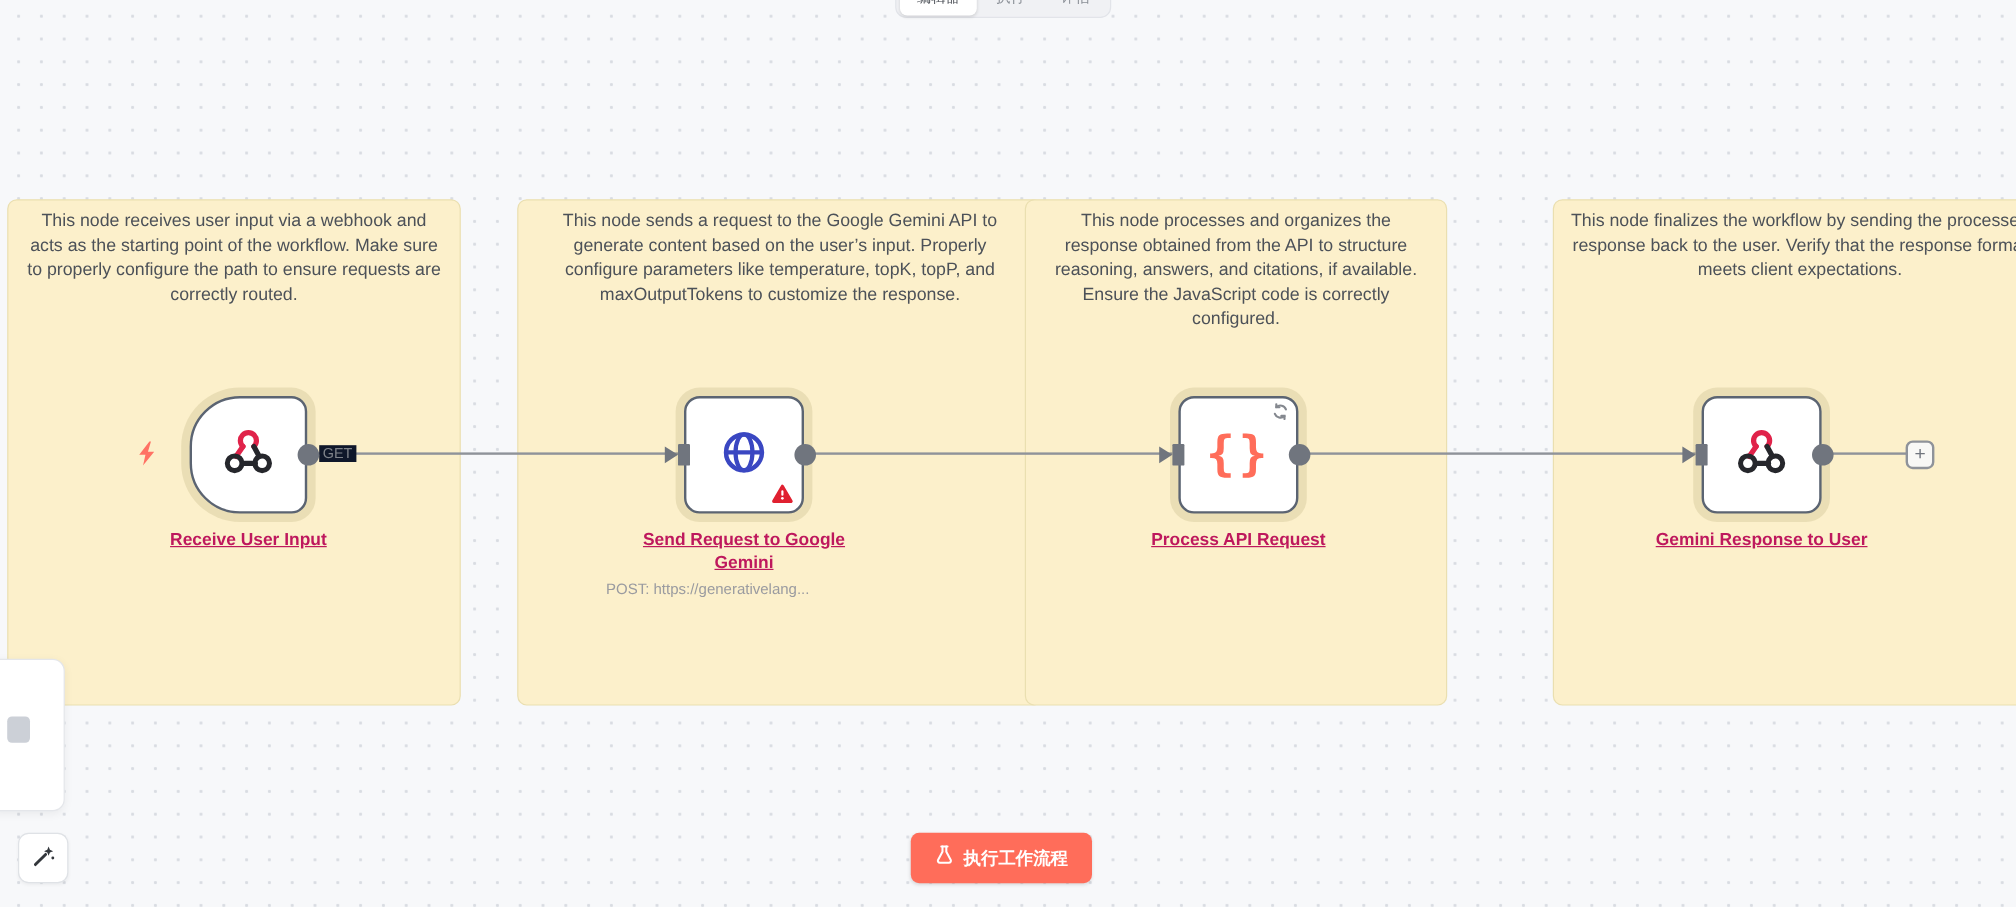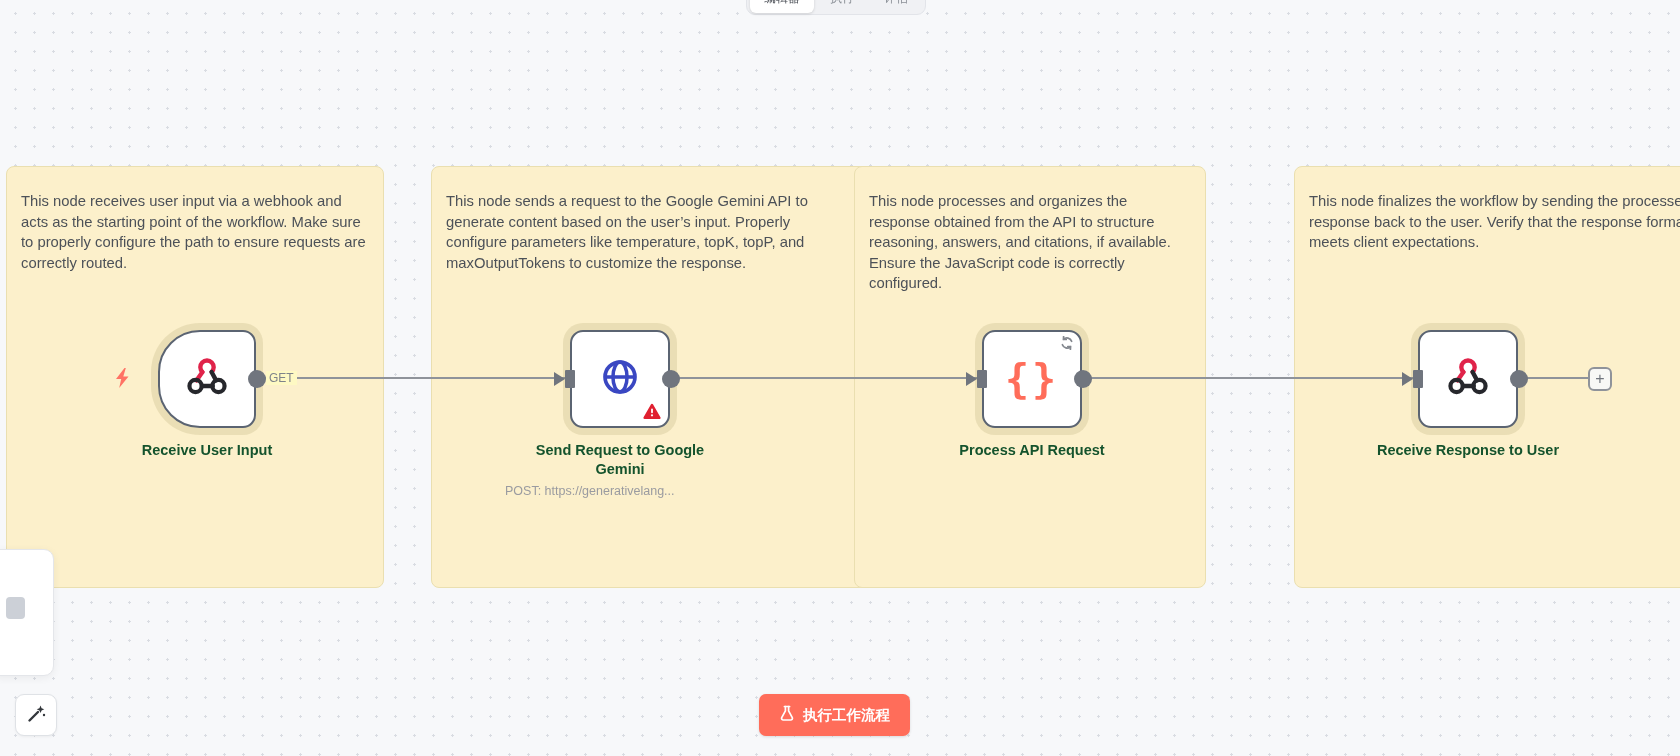--- a/index.html
+++ b/index.html
@@ -23,46 +23,46 @@
   }
   .tab { font-size:12px; color:#8b9097; padding:6px 14px; border-radius:6px; white-space:nowrap; }
   .tab.active { background:#ffffff; color:#4a4e55; box-shadow:0 1px 3px rgba(0,0,0,0.14); }
 
   
   .sticky {
     position:absolute; top:166px; height:422px;
     background:#fcf0cb; border:1px solid #eadfb0; border-radius:8px;
     z-index:1;
   }
-  .sticky p { margin:24px 14px; font-size:14.8px; line-height:20.5px; color:#4c5158; }
+  .sticky p { margin:7px 14px; font-size:14.8px; line-height:20.5px; color:#4c5158;text-align:center; }
 
   
   .edge { position:absolute; top:377px; height:2px; background:#8f939a; z-index:2; }
   .out-dot { position:absolute; top:370px; width:18px; height:18px; border-radius:50%; background:#70757e; z-index:4; }
   .in-rect { position:absolute; top:370px; width:10px; height:18px; background:#70757e; border-radius:1px; z-index:4; }
   .in-arrow { position:absolute; top:372px; width:0; height:0;
     border-top:7px solid transparent; border-bottom:7px solid transparent;
     border-left:11px solid #70757e; z-index:4; }
-  .get-label { position:absolute; top:371px; left:266px; background:#fef9c3; color:#7f838a;
+  .get-label { position:absolute; top:371px; left:266px; background:#0f172a; color:#7f838a;
     font-size:12px; padding:0 3px; z-index:3; }
   .plus-box { position:absolute; left:1588px; top:367px; width:24px; height:24px;
     border:2px solid #8f939a; border-radius:6px; color:#70757e;
     display:flex; align-items:center; justify-content:center;
     font-size:16px; line-height:1; background:rgba(247,248,250,0.92); z-index:4; }
 
   
   .node {
     position:absolute; top:330px; width:100px; height:98px;
     background:#ffffff; border:2px solid #5b6472; border-radius:13px;
     box-shadow:0 0 0 7px rgba(146,130,70,0.16);
     display:flex; align-items:center; justify-content:center; z-index:3;
   }
   .node.trigger { border-radius:42px 13px 13px 42px; }
   .node-title { position:absolute; top:441px; text-align:center; font-size:14.5px;
-    font-weight:600; color:#14532d; line-height:19px; z-index:3; }
+    font-weight:600; color:#be185d; line-height:19px; z-index:3;text-decoration:underline; }
   .node-sub { position:absolute; top:484px; font-size:12.5px;
     color:#9a9ba0; z-index:3; white-space:nowrap; }
 
   .badge-warning { position:absolute; right:7px; bottom:6px; width:18px; height:17px; }
   .badge-sync { position:absolute; right:6px; top:4px; width:14px; height:14px; }
   .braces { font-family:"DejaVu Sans Mono", monospace; font-weight:bold;
     font-size:40px; color:#ff6d5a; letter-spacing:3px; line-height:1; }
   .bolt { position:absolute; left:113px; top:367px; z-index:3; }
 
   
@@ -186,21 +186,21 @@
       <path d="M19.2 16.8 a7 7 0 1 1 9.6 0" stroke="#e0234a" stroke-width="4.6"></path>
       <path d="M19.2 16.8 L13.2 25.5" stroke="#e0234a" stroke-width="4.6"></path>
       <circle cx="12" cy="31.5" r="6.4" stroke="#26272c" stroke-width="4.4"></circle>
       <path d="M28.8 16.8 L33.5 25.5" stroke="#26272c" stroke-width="4.6"></path>
       <circle cx="36" cy="31.5" r="6.4" stroke="#26272c" stroke-width="4.4"></circle>
       <path d="M19 31.5 L30 31.5" stroke="#26272c" stroke-width="4.6"></path>
     </svg>
   </span>
 </div>
 <div class="out-dot" style="left:1510px;"></div>
-<div class="node-title" style="left:1348px; width:240px;">Receive Response to User</div>
+<div class="node-title" style="left:1348px; width:240px;">Gemini Response to User</div>
 
 <div class="plus-box">
   <span>+</span>
 </div>
 
 <div class="side-panel">
   <div class="panel-thumb"></div>
 </div>
 <button class="wand-btn">
   <span>

